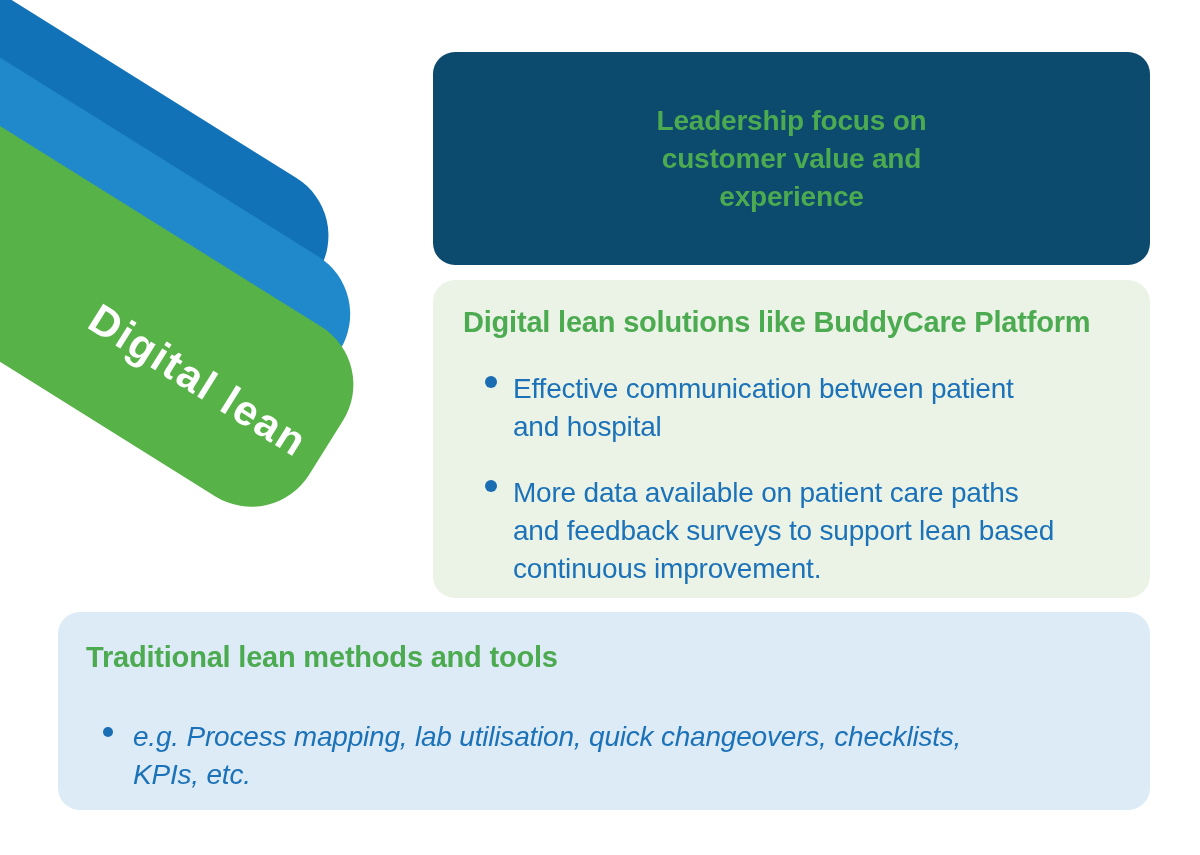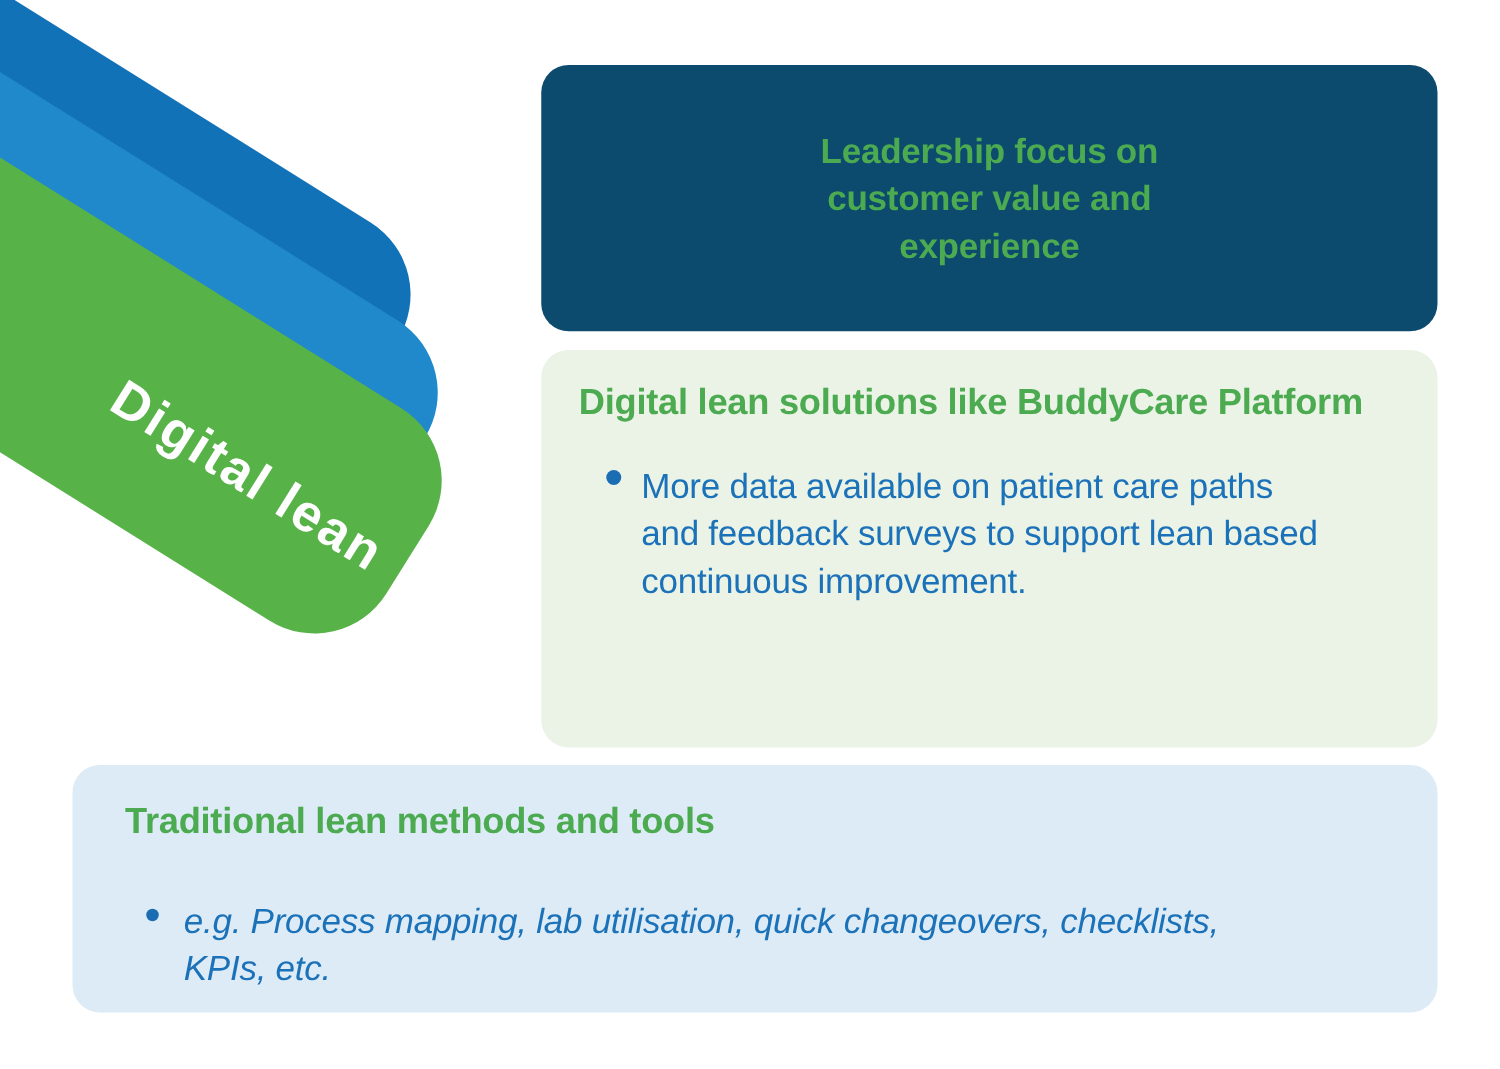--- a/index.html
+++ b/index.html
@@ -62,21 +62,21 @@
   }
 
   .box-digital {
     left: 433px; top: 280px; width: 717px; height: 318px;
     background: #eaf3e6;
     padding: 22px 28px 15px 30px;
   }
   .box-traditional {
     left: 58px; top: 612px; width: 1092px; height: 198px;
     background: #dcebf6;
-    padding: 25px 28px 0 42px;
+    padding: 25px 28px 0 28px;
   }
 
   .box-heading {
     margin: 0;
     color: #4caa50;
     font-size: 29px;
     font-weight: bold;
     line-height: 40px;
     letter-spacing: -0.2px;
     white-space: nowrap;
@@ -120,20 +120,25 @@
   <section class="box box-leadership">
     <h2 class="center-title">Leadership focus on
 customer value and
 experience</h2>
   </section>
 
   <section class="box box-digital">
     <h3 class="box-heading">Digital lean solutions like BuddyCare Platform</h3>
     <div class="bullet-row">
       <span class="dot"></span>
+      <p class="bullet-text">Effective communication between patient
+and hospital</p>
+    </div>
+    <div class="bullet-row">
+      <span class="dot"></span>
       <p class="bullet-text">More data available on patient care paths
 and feedback surveys to support lean based
 continuous improvement.</p>
     </div>
   </section>
 
   <section class="box box-traditional">
     <h3 class="box-heading">Traditional lean methods and tools</h3>
     <div class="bullet-row">
       <span class="dot"></span>

